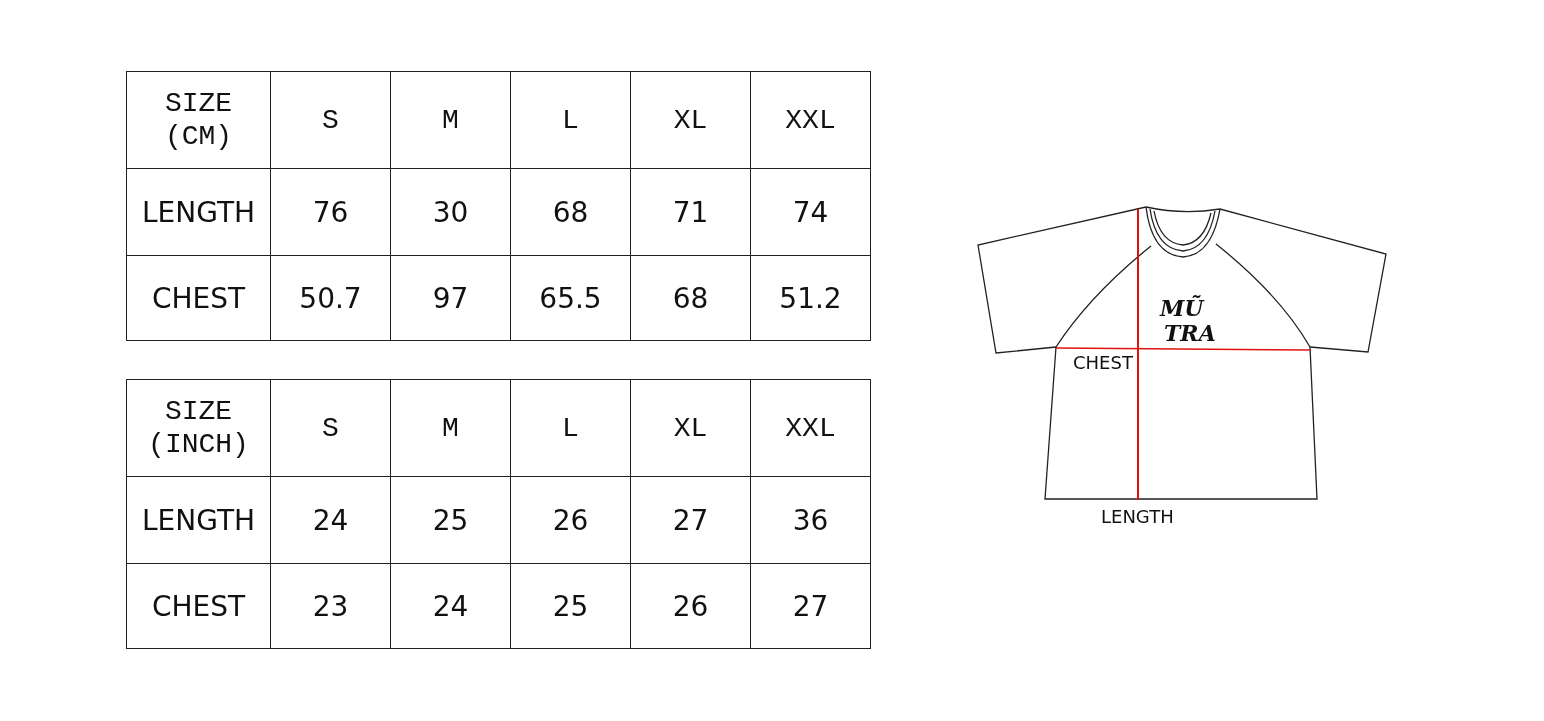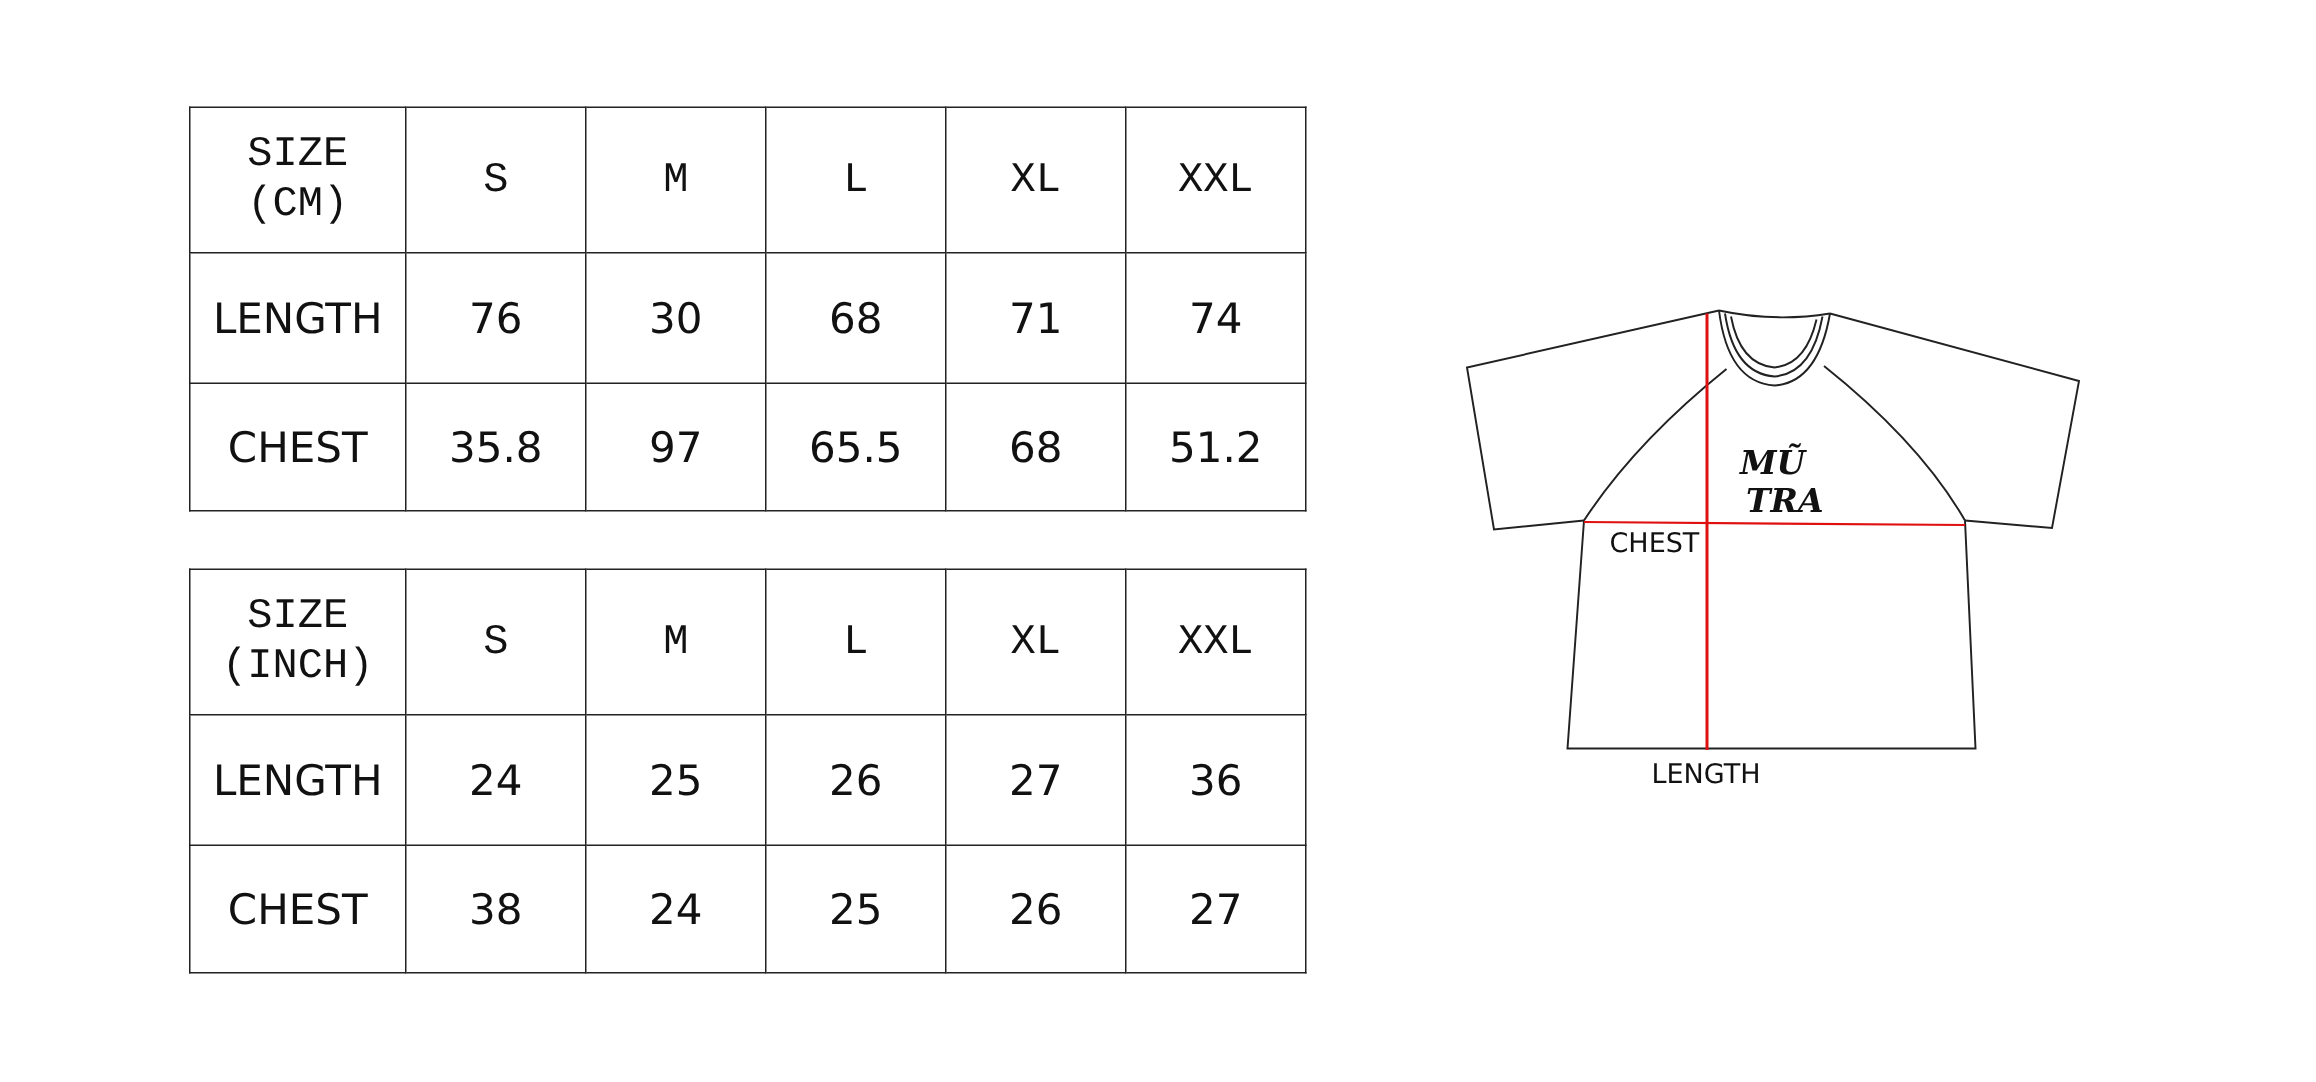--- a/index.html
+++ b/index.html
@@ -38,21 +38,21 @@
   <tr class="r-len">
     <td>LENGTH</td>
     <td>76</td>
     <td>30</td>
     <td>68</td>
     <td>71</td>
     <td>74</td>
   </tr>
   <tr class="r-chest">
     <td>CHEST</td>
-    <td>35.8</td>
+    <td>50.7</td>
     <td>97</td>
     <td>65.5</td>
     <td>68</td>
     <td>51.2</td>
   </tr>
 </tbody>
   </table>
 
 <table class="size" id="t2">
   <tbody>
@@ -70,21 +70,21 @@
   <tr class="r-len">
     <td>LENGTH</td>
     <td>24</td>
     <td>25</td>
     <td>26</td>
     <td>27</td>
     <td>36</td>
   </tr>
   <tr class="r-chest">
     <td>CHEST</td>
-    <td>38</td>
+    <td>23</td>
     <td>24</td>
     <td>25</td>
     <td>26</td>
     <td>27</td>
   </tr>
 </tbody>
   </table>
 
 <svg id="shirt" viewBox="0 0 440 340">
   <g fill="none" stroke="#222" stroke-width="1.3">

